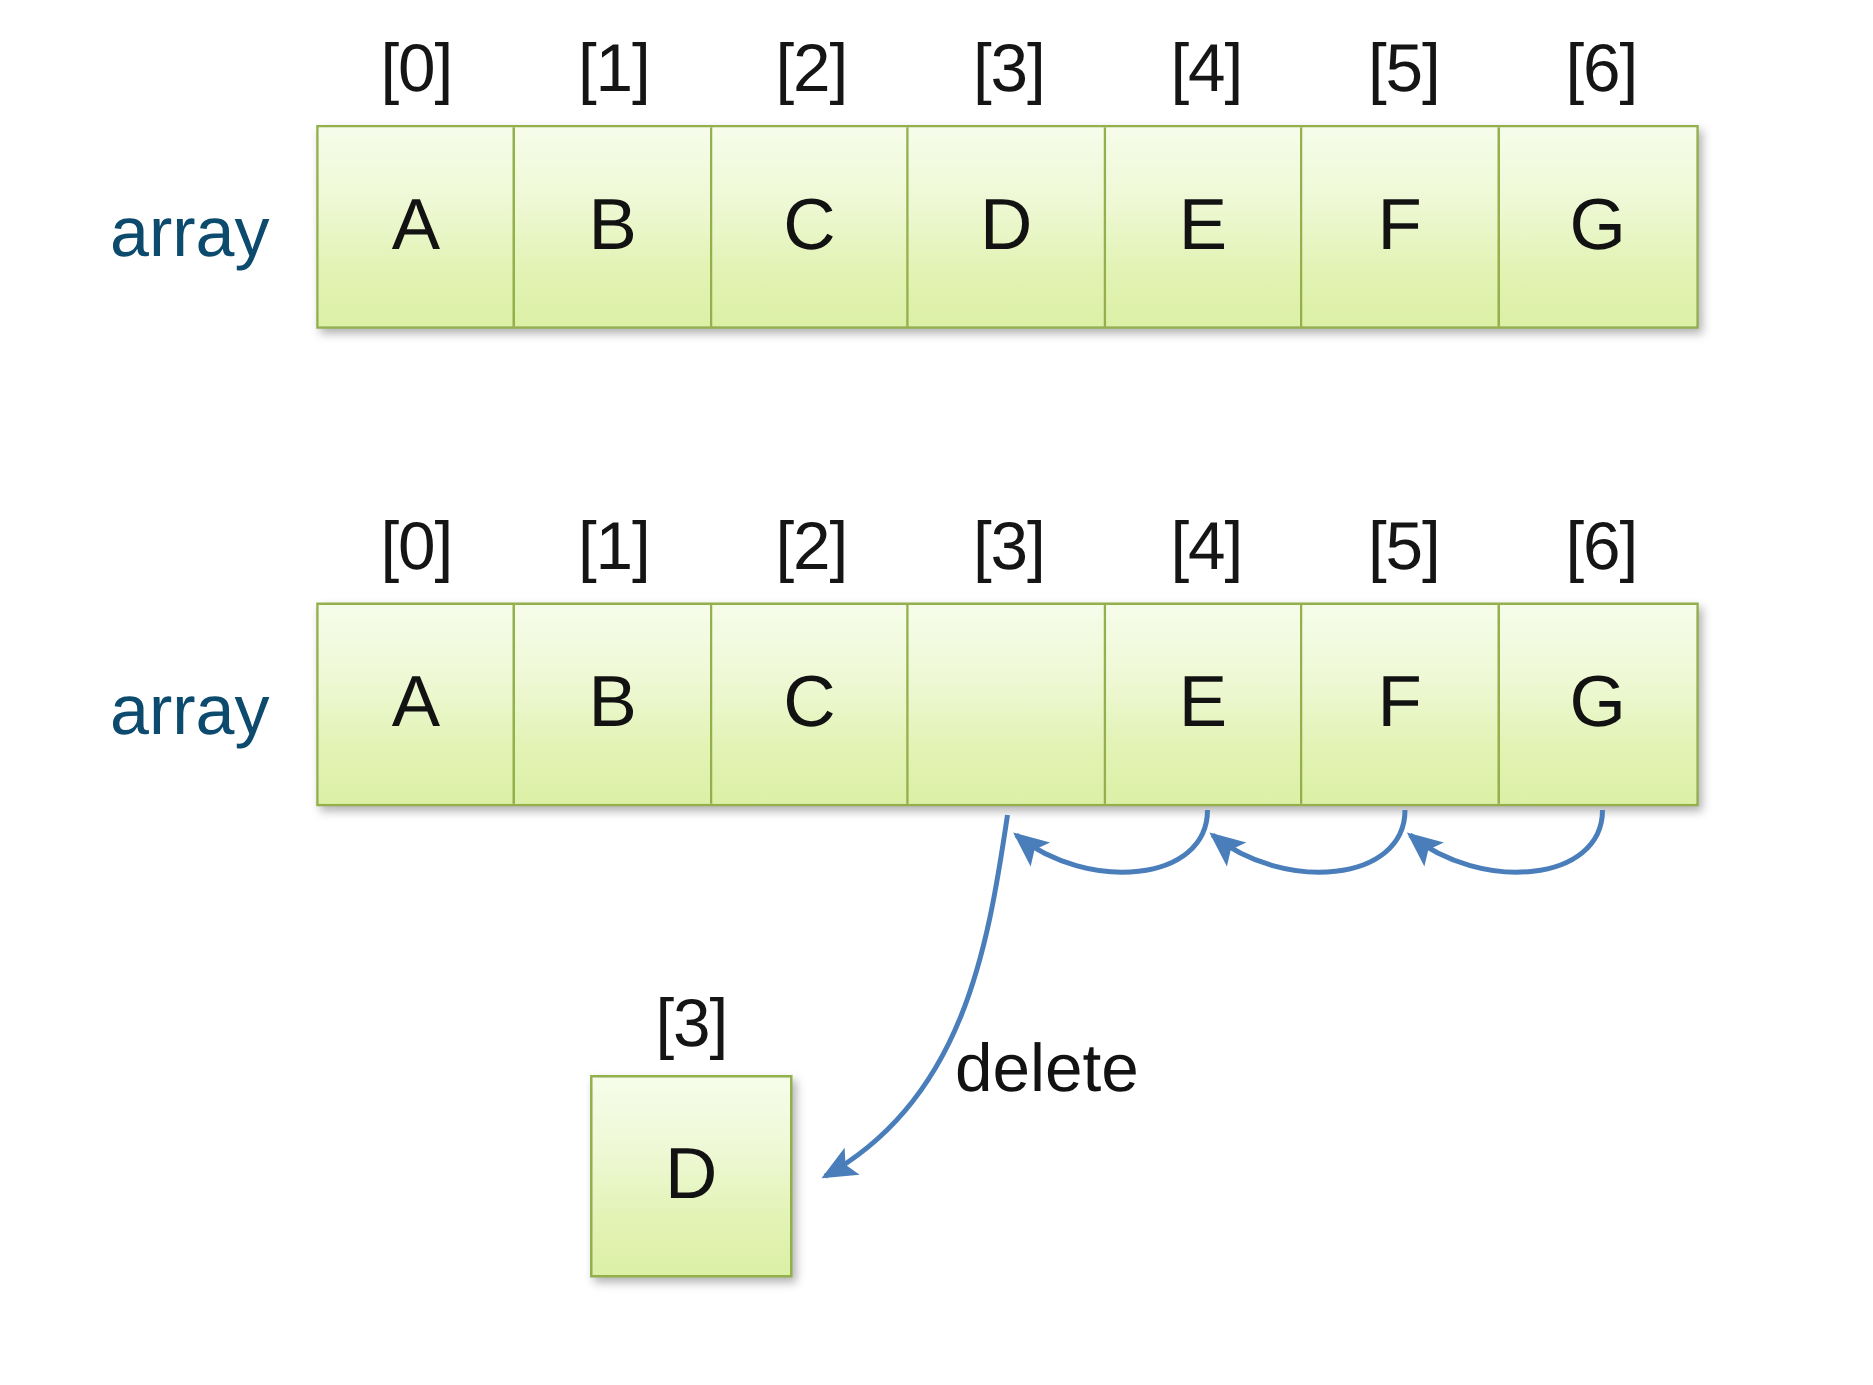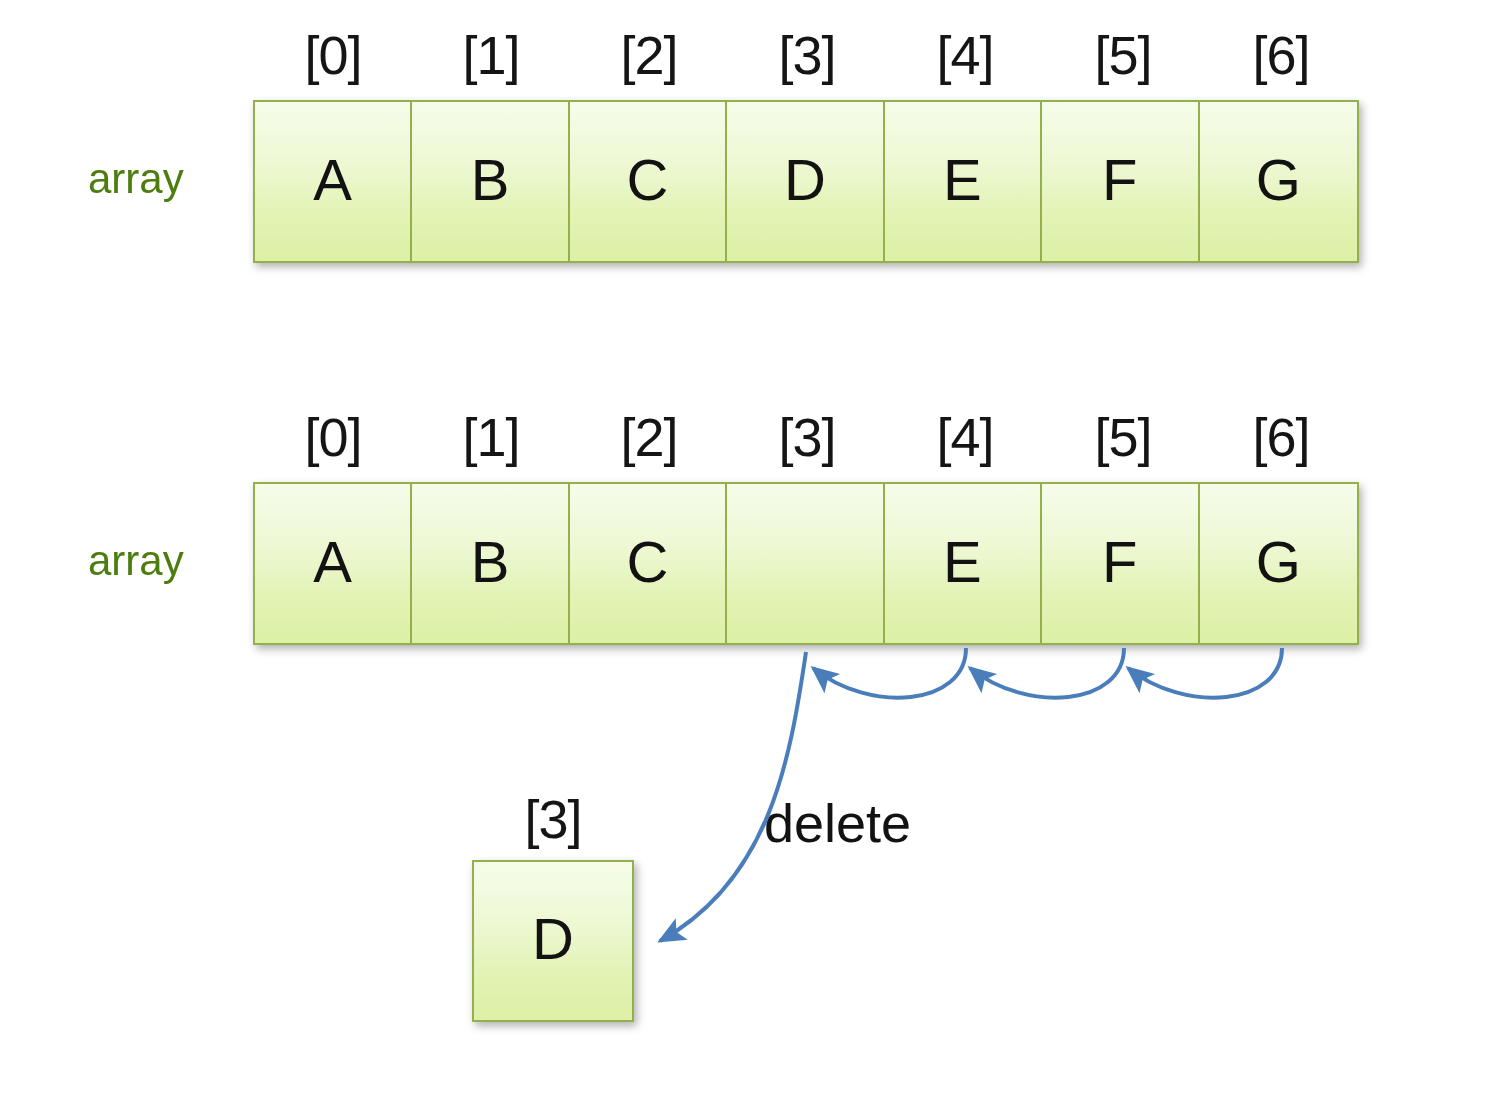--- a/index.html
+++ b/index.html
@@ -25,22 +25,22 @@
     text-align: center;
     line-height: 1;
     letter-spacing: -1px;
     user-select: none;
   }
 
   
   .row-label {
     position: absolute;
     font-family: "Liberation Sans", sans-serif;
-    font-size: 42px;
-    color: #4d7c0f;
+    font-size: 56px;
+    color: #0c4a6e;
     line-height: 1;
     white-space: nowrap;
   }
 
   
   .array {
     position: absolute;
     display: flex;
     box-sizing: border-box;
     border: 2px solid #93b04d;
@@ -175,21 +175,21 @@
       <span class="val">G</span>
     </div>
   </div>
 
   <div class="idx" style="left:472px; top:792px; width:162px;">[3]</div>
 
   <div class="single-box" style="left:472px; top:860px; width:162px; height:162px;">
     <span class="val">D</span>
   </div>
 
-  <div class="caption" style="left:764px; top:796px;">delete</div>
+  <div class="caption" style="left:764px; top:828px;">delete</div>
 
   <svg id="overlay" viewBox="0 0 1498 1108">
     <defs>
       <marker id="blueHead" markerWidth="9" markerHeight="9" refX="6.6" refY="3.4" orient="auto" markerUnits="strokeWidth">
         <path d="M0.4,0.3 L7.4,3.4 L0.4,6.5 L1.9,3.4 Z" fill="#4a7ebb"></path>
       </marker>
       <marker id="redHead" markerWidth="5" markerHeight="5" refX="3.9" refY="2.5" orient="auto" markerUnits="strokeWidth">
         <path d="M0,2.5 L4.4,0 L4.4,5 Z" fill="#b5504a"></path>
       </marker>
       <filter id="redShadow" x="-25%" y="-80%" width="150%" height="300%">

